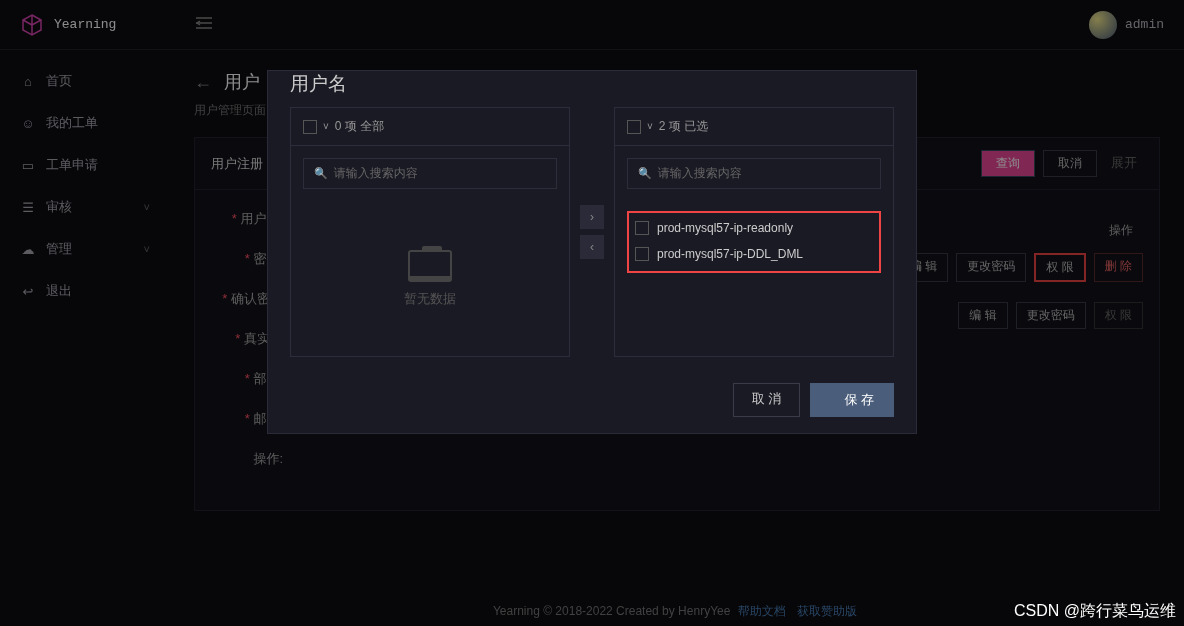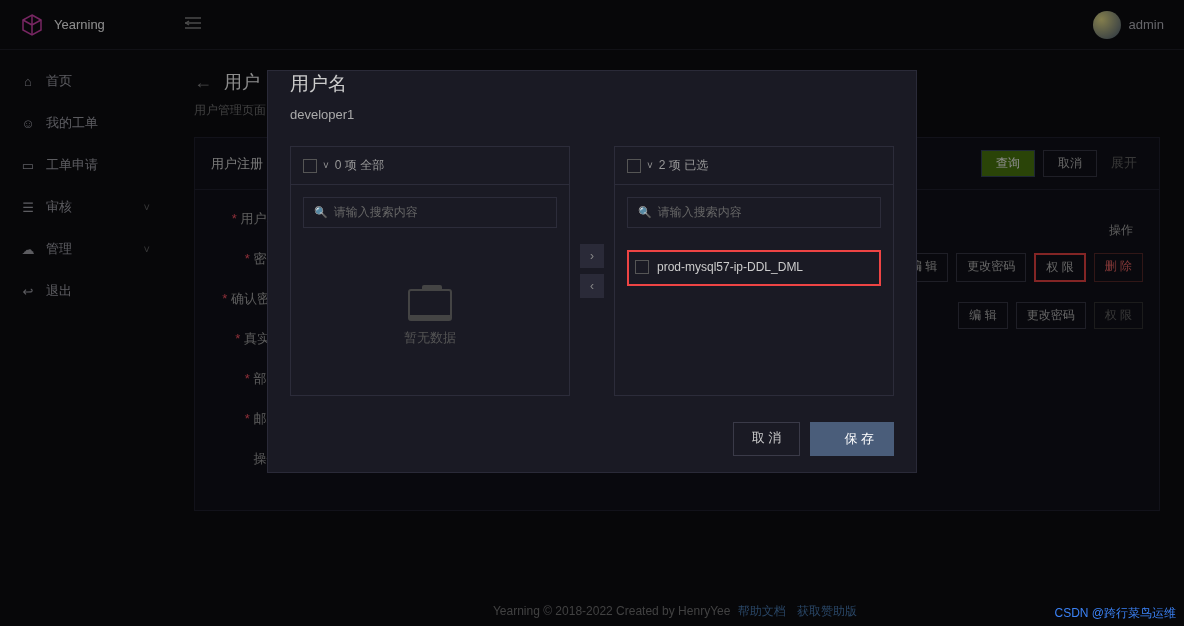--- a/index.html
+++ b/index.html
@@ -13,20 +13,21 @@
       overflow: hidden;
       position: relative;
     }
     
     .header {
       height: 50px;
       display: flex;
       align-items: center;
       padding: 0 20px;
       border-bottom: 1px solid #202028;
+      font-family: Liberation Mono, monospace;
     }
     .logo {
       display: flex;
       align-items: center;
       gap: 10px;
       color: #fff;
     }
     .logo-icon {
       width: 24px;
       height: 24px;
@@ -104,21 +105,21 @@
       color: #bbb;
       font-size: 12px;
       cursor:pointer;
     }
     .danger { color:#e66; border-color:#5a2a2a; }
     .row-actions { display:flex; gap:8px; padding:10px 0; justify-content:flex-end;}
     .highlight-red { border:2px solid #e44; }
     
     .query-btns { display:flex; gap:8px; }
     .qbtn { padding:4px 14px; border:1px solid #3a3a48; color:#bbb; font-size:12px; cursor:pointer;}
-    .qbtn.primary { background:#4d7c0f; border-color:#374760; color:#fff;}
+    .qbtn.primary { background:#ec4899; border-color:#374760; color:#fff;}
 
     
     .overlay {
       position:absolute; inset:0;
       background: rgba(0,0,0,0.45);
       display:flex;
       align-items:flex-start;
       justify-content:center;
       padding-top: 70px;
     }
@@ -226,21 +227,21 @@
       background:transparent;
     }
     .mbtn.primary { background:#4a5d7a; border-color:#4a5d7a; color:#fff;padding-left:32px;}
     .red-box { border:2.5px solid #e44; }
     .selected-box { border:2.5px solid #e44; padding:2px 2px 4px; margin:2px 0 0;}
     .footer {
       position:absolute; bottom:6px; left:0; right:0;
       text-align:center; color:#777; font-size:12px;
     }
     .footer a { color:#4a7db5; text-decoration:none; margin:0 4px;}
-    .watermark { position:absolute; right:8px; bottom:4px; color:#3b82f6; font-size:12px;}
+    .watermark { position:absolute; right:8px; bottom:4px; color:#ffffff; font-size:16px;}
     .search-icon { font-size:11px; }
     .op-label { color:#aaa; font-size:12px; }
     .table-header-row { display:flex; padding:12px 10px 4px; }
     .op-col { margin-left:auto; }
   </style>
 </head>
 <body>
 
 <div class="header">
   <div class="logo">
@@ -359,21 +360,20 @@
     <span>Yearning © 2018-2022 Created by HenryYee</span>
     <a>帮助文档</a>
     <a>获取赞助版</a>
   </div>
 </div>
 
 <div class="overlay">
   <div class="modal">
     <div class="modal-body">
       <div class="section-label">用户名</div>
-      <div class="section-value">developer1</div>
 
       <div class="transfer-wrap">
 
         <div class="transfer-panel">
           <div class="tp-head">
             <span class="checkbox"></span>
             <span class="chevdown">˅</span>
             <span>0 项 全部</span>
           </div>
           <div class="tp-search">
@@ -396,20 +396,24 @@
             <span class="checkbox"></span>
             <span class="chevdown">˅</span>
             <span>2 项 已选</span>
           </div>
           <div class="tp-search">
             <span class="search-icon">🔍</span>
             <span>请输入搜索内容</span>
           </div>
           <div class="tp-list">
             <div class="selected-box">
+              <div class="tp-item">
+                <span class="checkbox"></span>
+                <span>prod-mysql57-ip-readonly</span>
+              </div>
               <div class="tp-item">
                 <span class="checkbox"></span>
                 <span>prod-mysql57-ip-DDL_DML</span>
               </div>
             </div>
           </div>
         </div>
       </div>
     </div>
     <div class="modal-footer">

